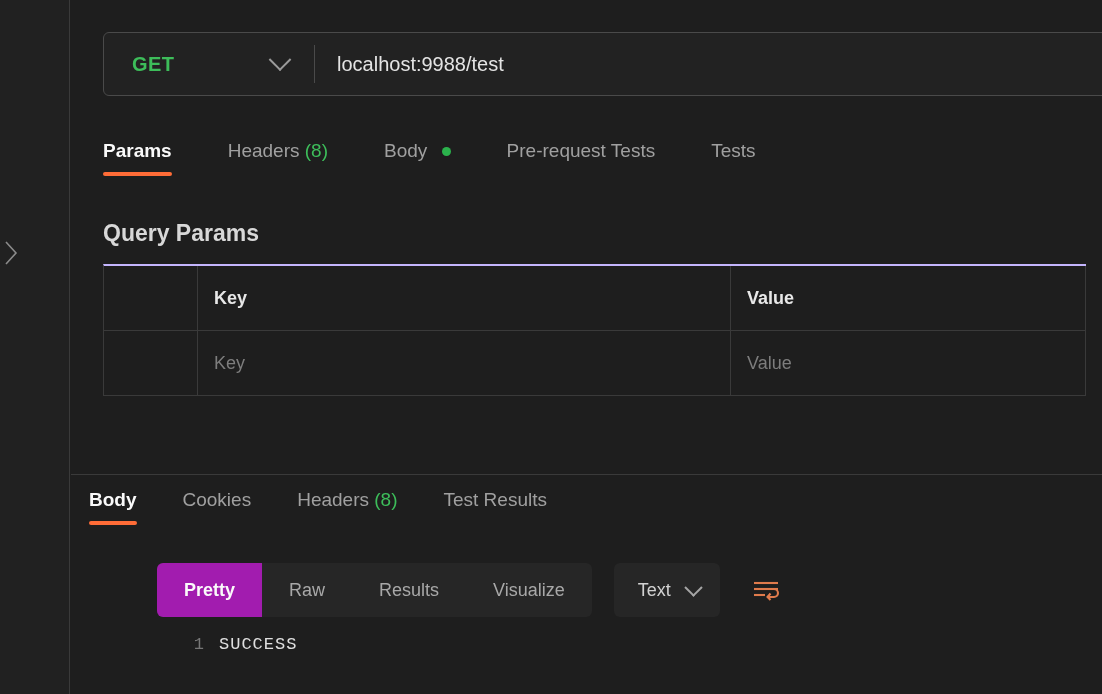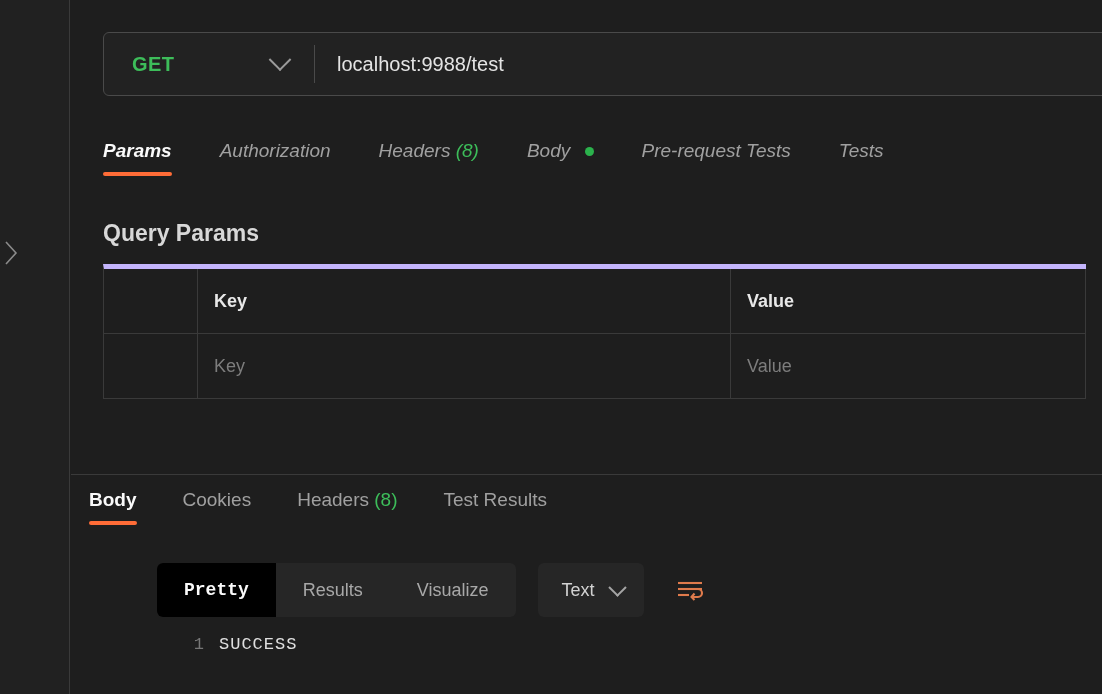--- a/index.html
+++ b/index.html
@@ -115,22 +115,21 @@
   }
   .url-input::placeholder { color: #6f6f6f; }
 
   
   .req-tabs {
     position: absolute;
     left: 32px;
     top: 140px;
     display: flex;
     align-items: flex-end;
-    gap: 4px;
-    font-style: italic;
+    gap: 12px;
   }
   .rtab {
     position: relative;
     font-size: 19px;
     color: #a0a0a0;
     padding: 0 22px 14px 0;
     margin-right: 22px;
     cursor: pointer;
     white-space: nowrap;
   }
@@ -164,21 +163,21 @@
     top: 220px;
     font-size: 23px;
     font-weight: bold;
     color: #d8d8d8;
   }
   .params-table {
     position: absolute;
     left: 32px;
     top: 264px;
     right: 0;
-    border-top: 5px solid #c4b5fd;
+    border-top: 2px solid #c4b5fd;
     border-left: 1px solid #3a3a3a;
   }
   .ptr {
     display: flex;
     border-bottom: 1px solid #3a3a3a;
     height: 64px;
   }
   .pcell {
     border-right: 1px solid #3a3a3a;
     display: flex;
@@ -250,24 +249,23 @@
     height: 54px;
     display: flex;
     align-items: center;
     padding: 0 27px;
     font-size: 18px;
     color: #a8a8a8;
     cursor: pointer;
     white-space: nowrap;
   }
   .fmt.active {
-    background: #000000;
+    background: #a21caf;
     color: #fafafa;
     font-weight: bold;
-    font-family: Liberation Mono, monospace;
   }
   .type-select {
     display: flex;
     align-items: center;
     gap: 16px;
     height: 54px;
     background: #262626;
     border-radius: 6px;
     padding: 0 20px 0 24px;
     margin-left: 22px;
@@ -338,23 +336,20 @@
       </div>
       <div class="vdiv"></div>
       <input class="url-input" type="text" value="localhost:9988/test" placeholder="Enter request URL" style="">
     </div>
 
     <div class="req-tabs">
       <div class="rtab active">
         <span>Params</span>
       </div>
       <div class="rtab">
-        <span>Authorization</span>
-      </div>
-      <div class="rtab">
         <span>Headers</span>
         <span class="cnt">(8)</span>
       </div>
       <div class="rtab">
         <span>Body</span>
         <span class="dot-green"></span>
       </div>
       <div class="rtab">
         <span>Pre-request Tests</span>
       </div>
@@ -393,20 +388,21 @@
         <span class="cnt">(8)</span>
       </div>
       <div class="restab">
         <span>Test Results</span>
       </div>
     </div>
 
     <div class="fmt-bar">
       <div class="fmt-group">
         <div class="fmt active">Pretty</div>
+        <div class="fmt">Raw</div>
         <div class="fmt">Results</div>
         <div class="fmt">Visualize</div>
       </div>
 
       <div class="type-select">
         <span class="lbl">Text</span>
         <span class="chev-sm"></span>
       </div>
 
       <div class="wrap-btn">

